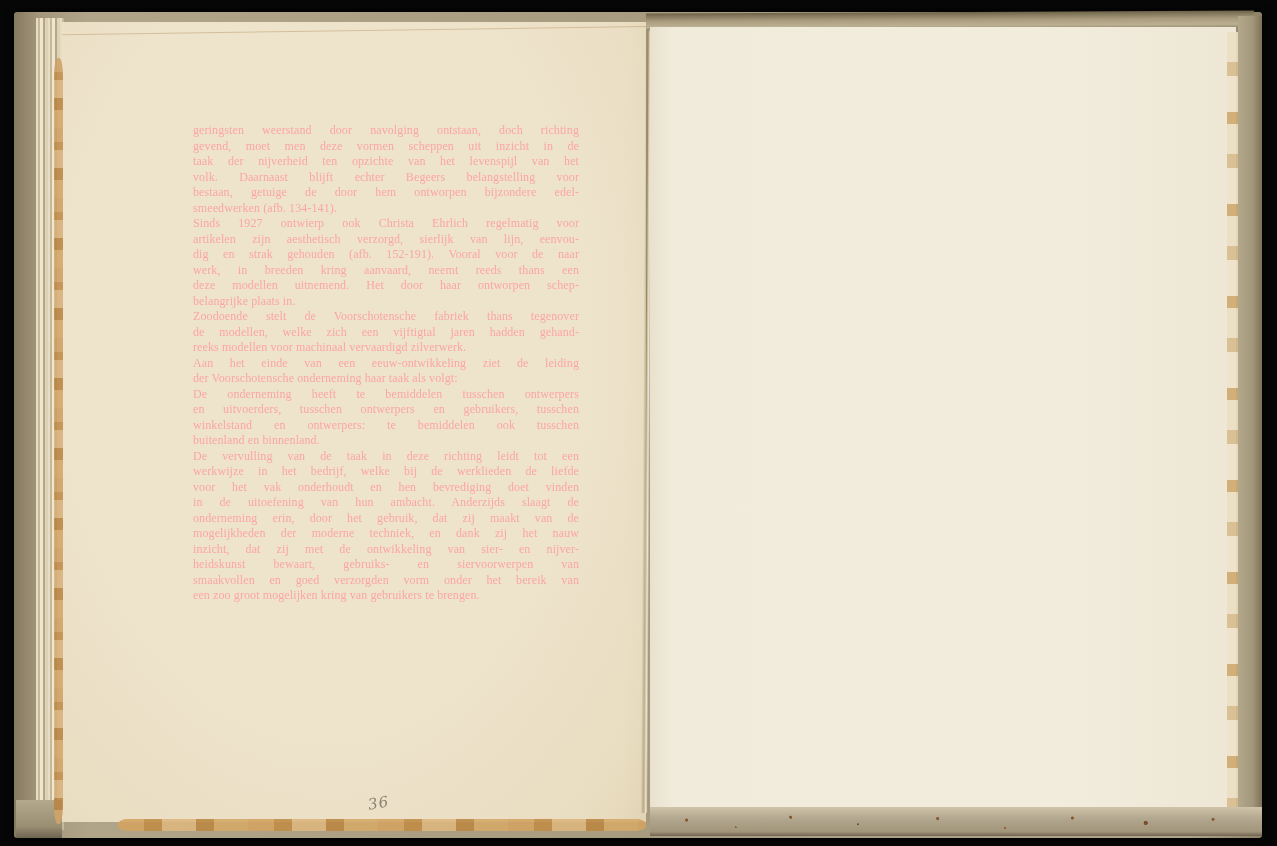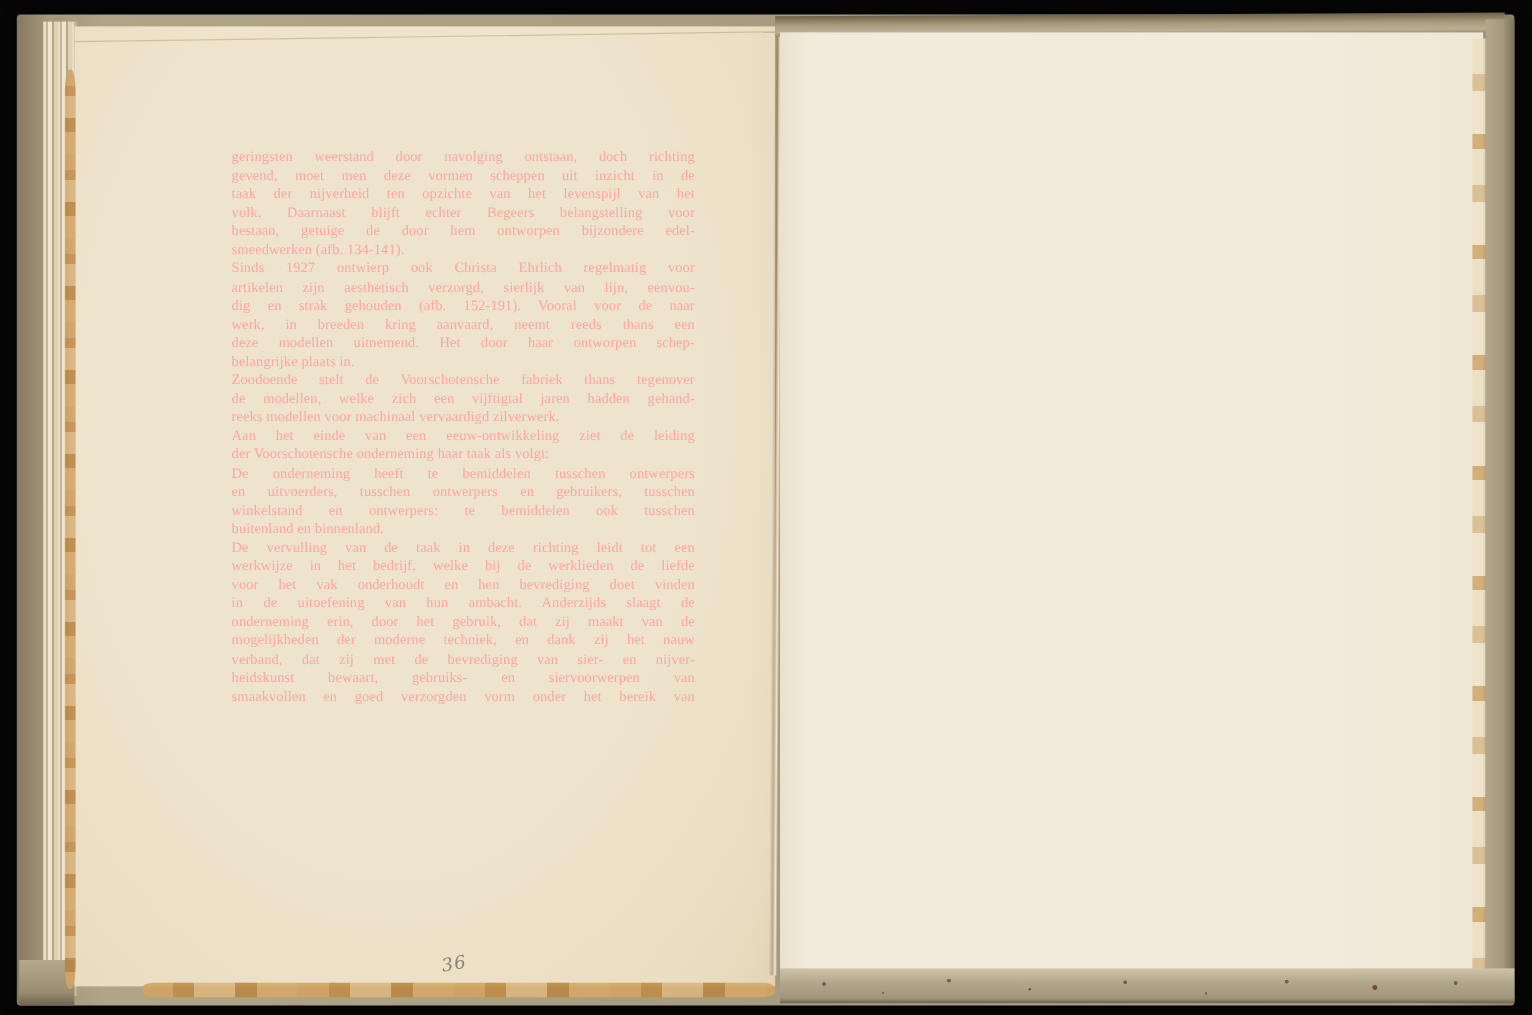--- a/index.html
+++ b/index.html
@@ -176,19 +176,20 @@
       <div class="line">winkelstand en ontwerpers: te bemiddelen ook tusschen</div>
       <div class="line para-end">buitenland en binnenland.</div>
     </div>
     <div class="paragraph">
       <div class="line">De vervulling van de taak in deze richting leidt tot een</div>
       <div class="line">werkwijze in het bedrijf, welke bij de werklieden de liefde</div>
       <div class="line">voor het vak onderhoudt en hen bevrediging doet vinden</div>
       <div class="line">in de uitoefening van hun ambacht. Anderzijds slaagt de</div>
       <div class="line">onderneming erin, door het gebruik, dat zij maakt van de</div>
       <div class="line">mogelijkheden der moderne techniek, en dank zij het nauw</div>
-      <div class="line">verband, dat zij met de bevrediging van sier- en nijver-</div>
+      <div class="line">inzicht, dat zij met de ontwikkeling van sier- en nijver-</div>
       <div class="line">heidskunst bewaart, gebruiks- en siervoorwerpen van</div>
       <div class="line">smaakvollen en goed verzorgden vorm onder het bereik van</div>
+      <div class="line para-end">een zoo groot mogelijken kring van gebruikers te brengen.</div>
     </div>
   </div>
 
 <div class="pencil">36</div>
 
 </body></html>

